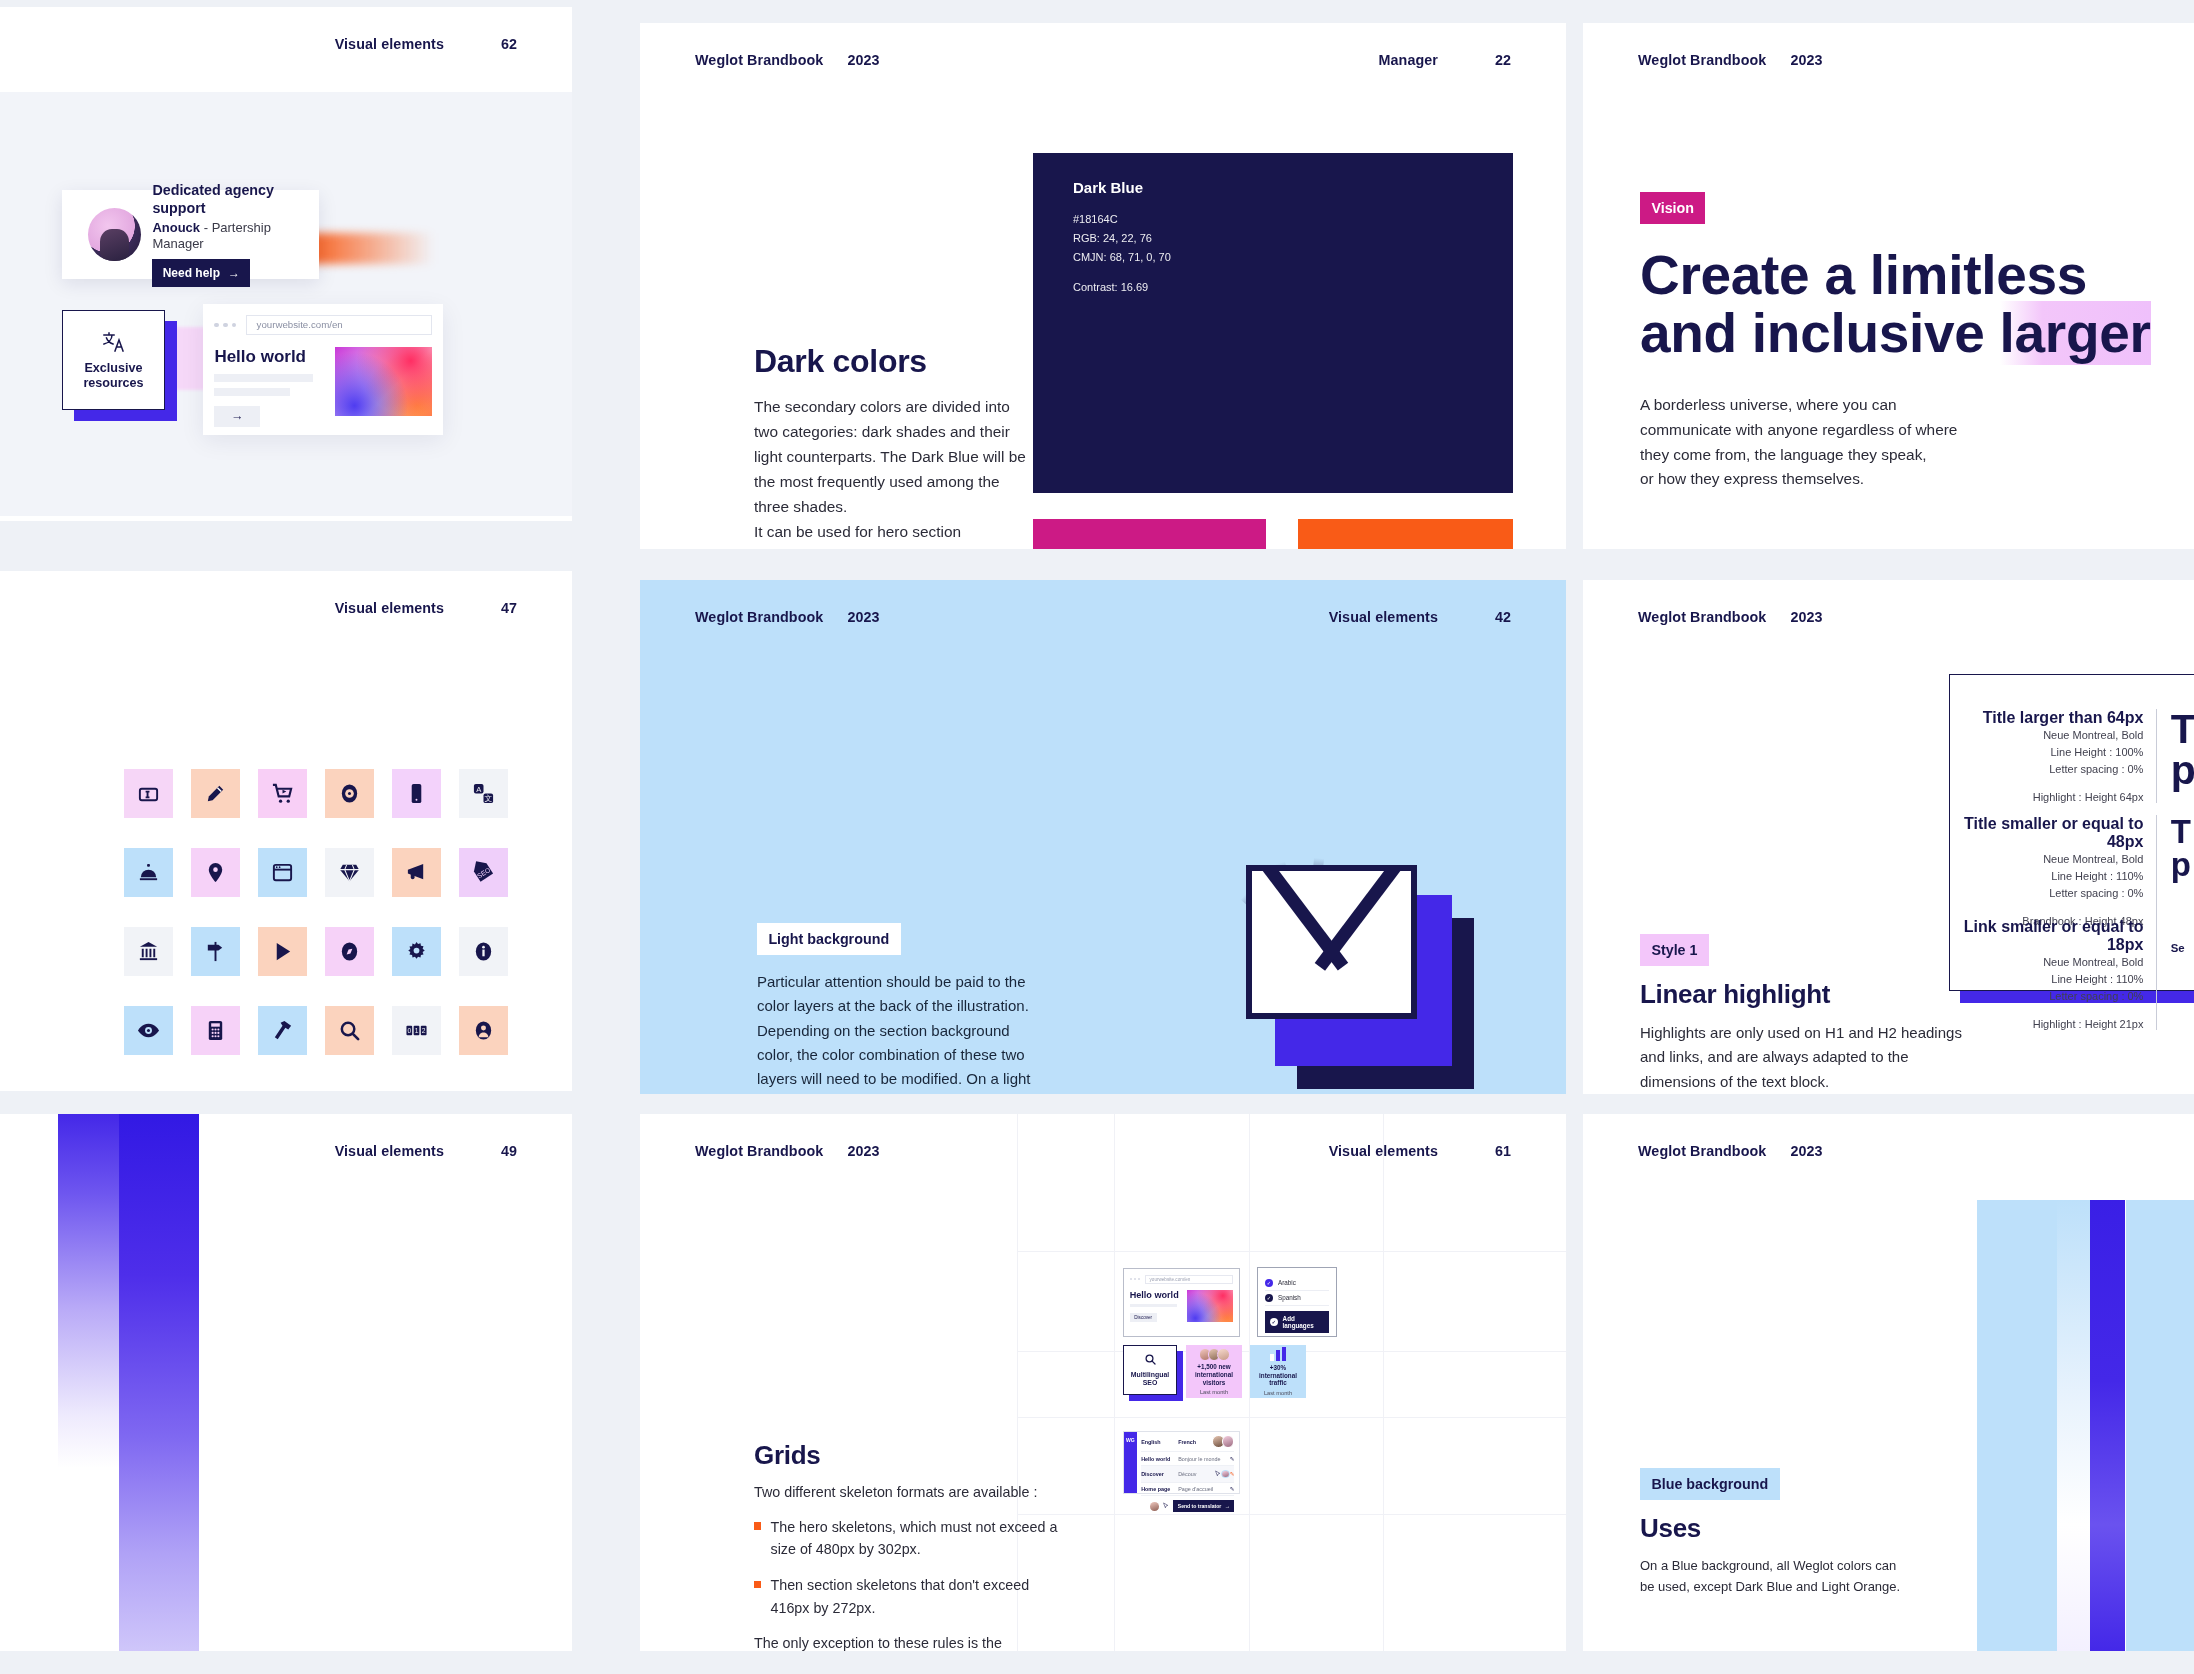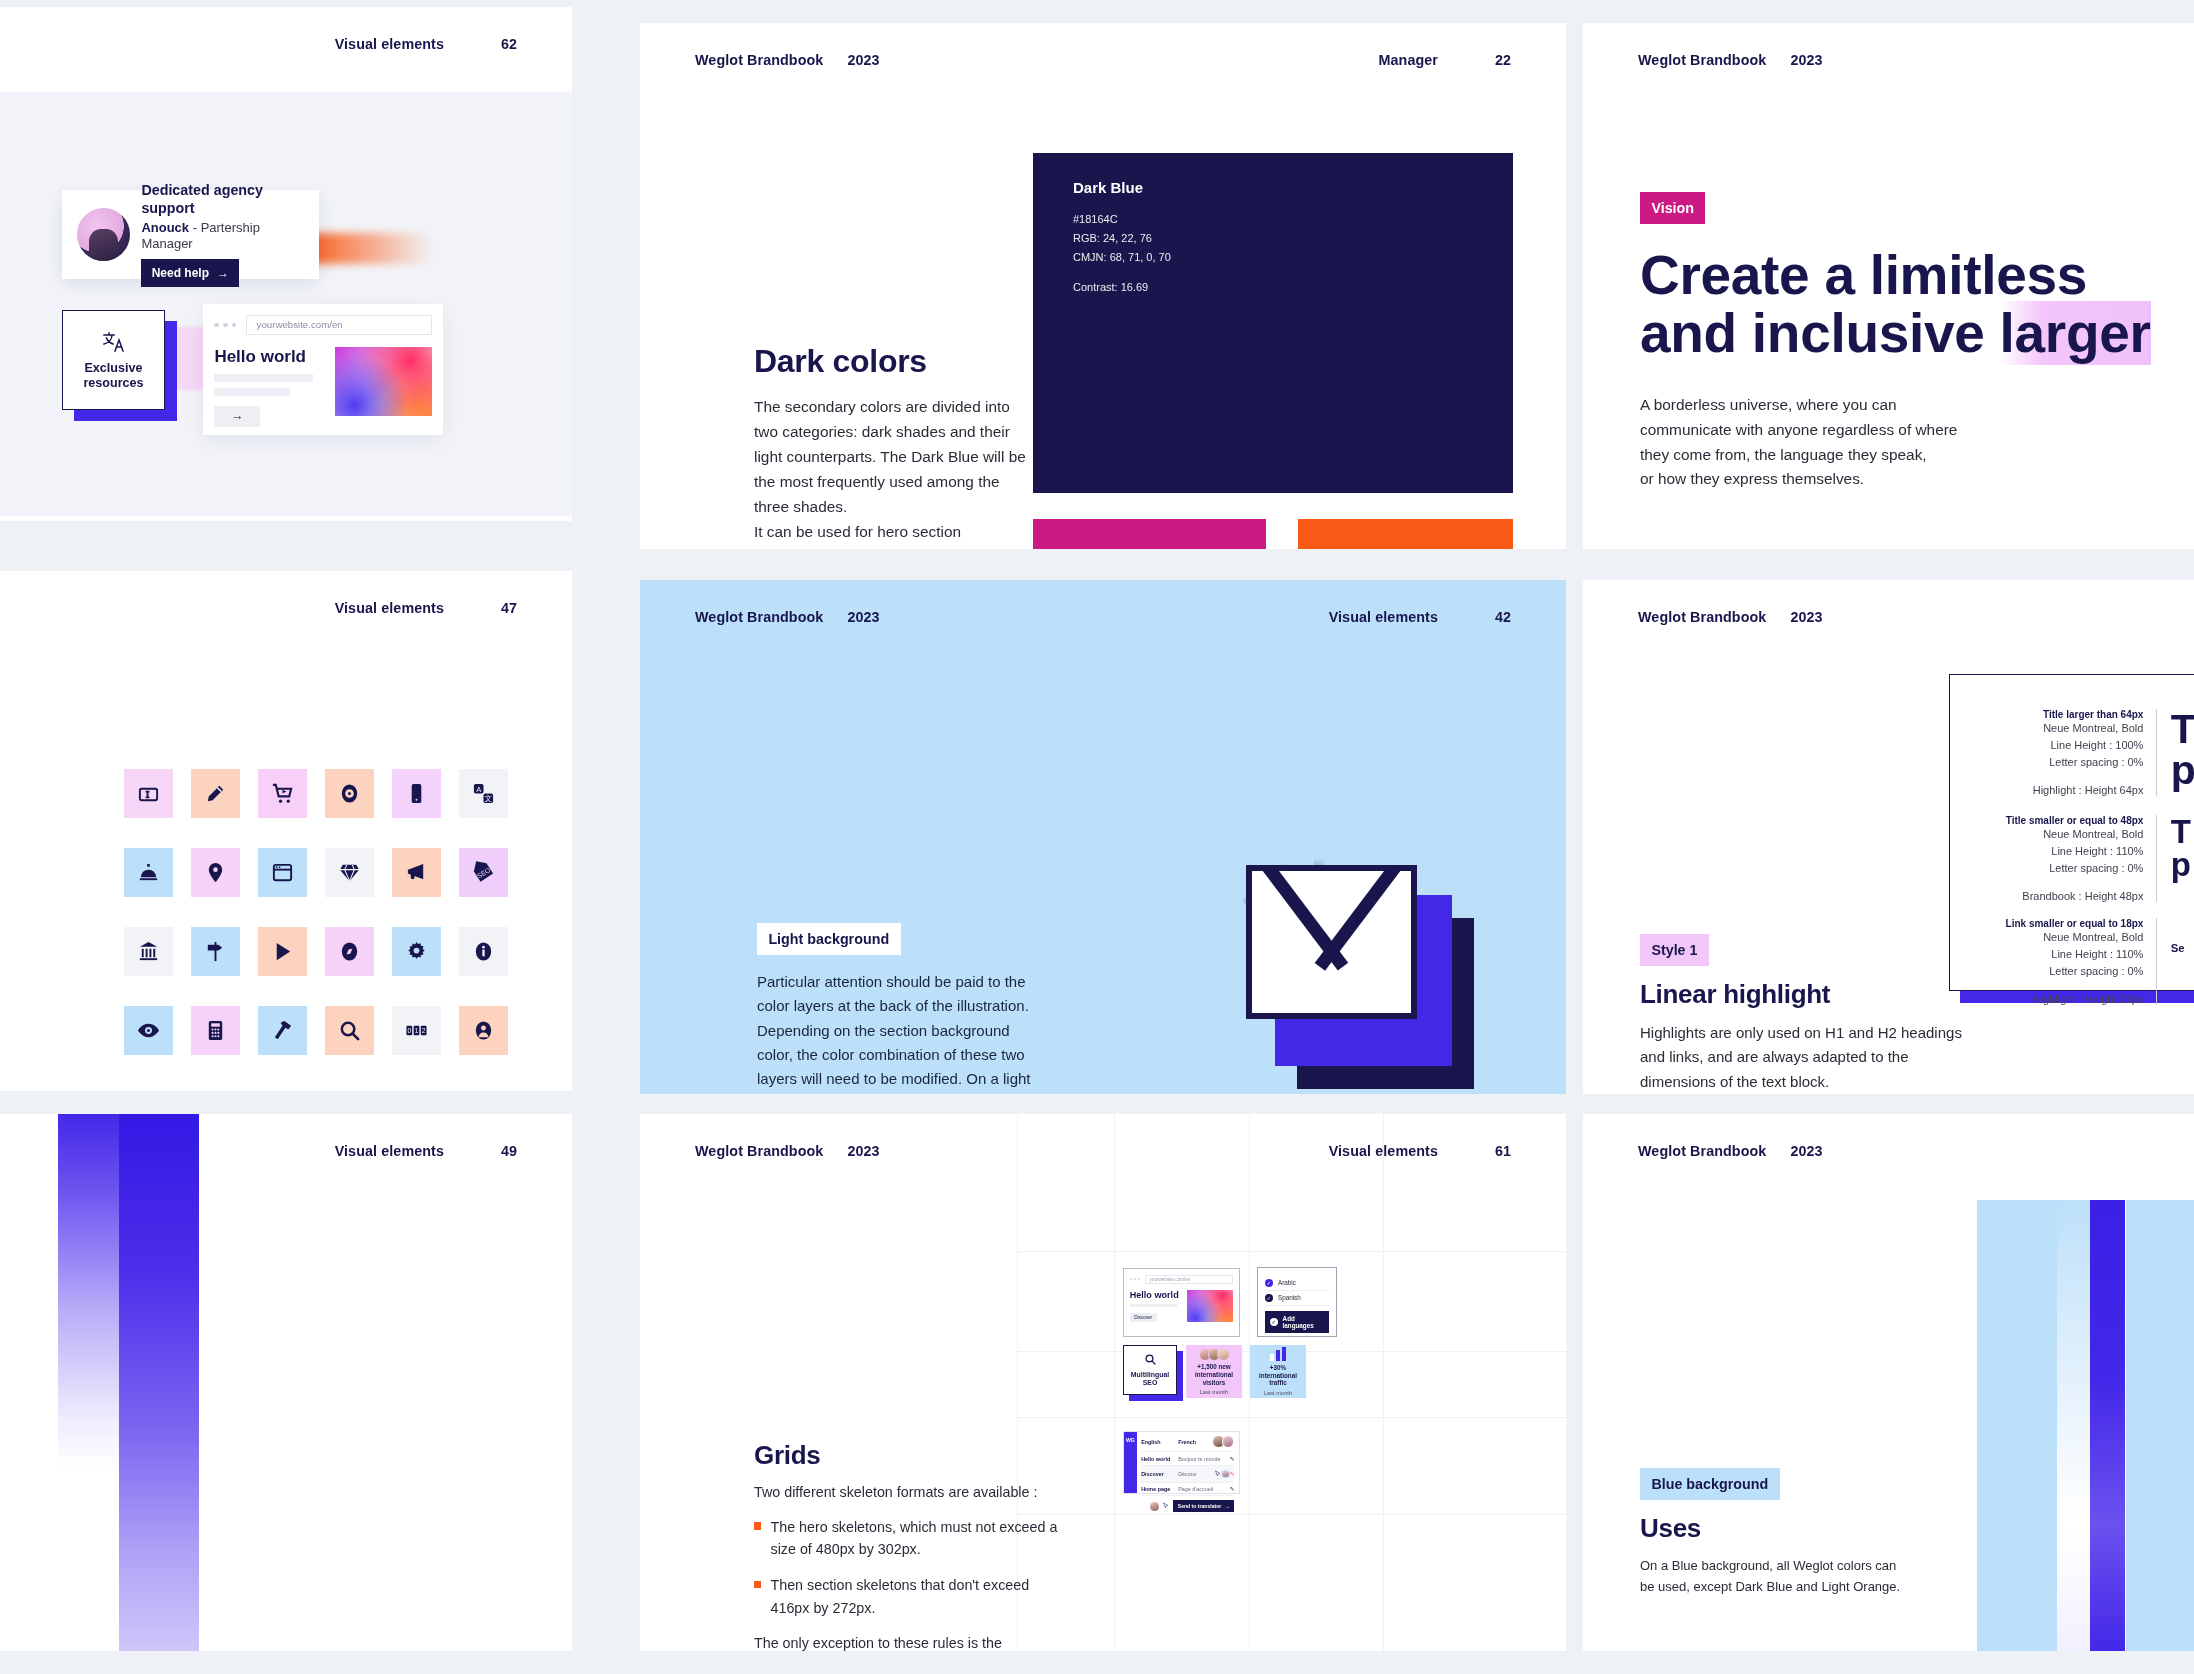--- a/index.html
+++ b/index.html
@@ -52,21 +52,21 @@
   #p1 .inner-shade {
     position:absolute; left: 0; top: 85px; width: 663px; height: 424px;
     background: #f2f4f9;
   }
   #p1 .cut-copy { position:absolute; left: 0; top: 131px; width: 171px; }
   #p1 .cut-copy p { font-size: 15px; line-height: 1.7; color: #33333f; margin-bottom: 17px;}
 
   .card-agency {
     position:absolute; left: 153px; top: 183px; width: 257px; height: 89px;
     background:#fff; box-shadow: 0 4.6px 18.3px rgba(24,22,76,.10);
-    display:flex; align-items:center; padding: 0 15px; gap: 11.4px;
+    display:flex; align-items:center; padding: 0 26px; gap: 11.4px;
   }
   .avatar-lg {
     width: 53px; height: 53px; border-radius: 50%;
     background: radial-gradient(circle at 38% 34%, #f2c6ee 0%, #e3a9e0 55%, #3a2a58 56%, #241a38 100%);
     flex: none;
     position: relative; overflow:hidden;
   }
   .avatar-lg::after {
     content:""; position:absolute; left: 22%; top: 40%; width: 56%; height: 60%;
     border-radius: 40% 40% 30% 30%;
@@ -183,21 +183,21 @@
   .lh-tag { background:#f3c6fa; color:#18164C; }
   .lh-h { font-size: 26px; margin-top: 12.6px; }
   .lh-p { margin-top: 11.4px; font-size: 15px; line-height:1.62; color:#2b2b38;}
   .type-card {
     position:absolute; left: 366px; top: 94px; width: 366px; height: 317px;
     background:#fff; border: 1.7px solid #18164C;
   }
   .type-card-shadow { position:absolute; left: 377px; top: 106px; width: 366px; height: 317px; background:#4428E8; }
   .trow { position:absolute; right: 0; width: 366px; display:flex; }
   .tspec { width: 209px; text-align:right; padding-right: 12.6px; border-right: 1.1px solid #c9ccd8; }
-  .tspec .t1 { font-size: 10px; font-weight:bold; color:#18164C; }
+  .tspec .t1 { font-size: 16px; font-weight:bold; color:#18164C; }
   .tspec .t2 { font-size: 11px; color:#41414f; line-height:1.55; }
   .tspec .t3 { font-size: 11px; color:#41414f; margin-top: 12.6px;}
   .tsample { padding-left: 13.7px; font-weight:bold; color:#18164C; line-height: 1.0; }
 
   
   #p7 { left: -91px; top: 1114px; width: 663px; height: 537px; }
   .gbar { position:absolute; top: 0; }
   .gb1 { left: 149px; width: 63px; height: 354px;
          background: linear-gradient(180deg,#4428E8 0%, #6d55ef 22%, #b9aaf7 55%, #eeeafd 85%, #ffffff 100%);}
   .gb2 { left: 210px; width: 80px; height: 537px;

